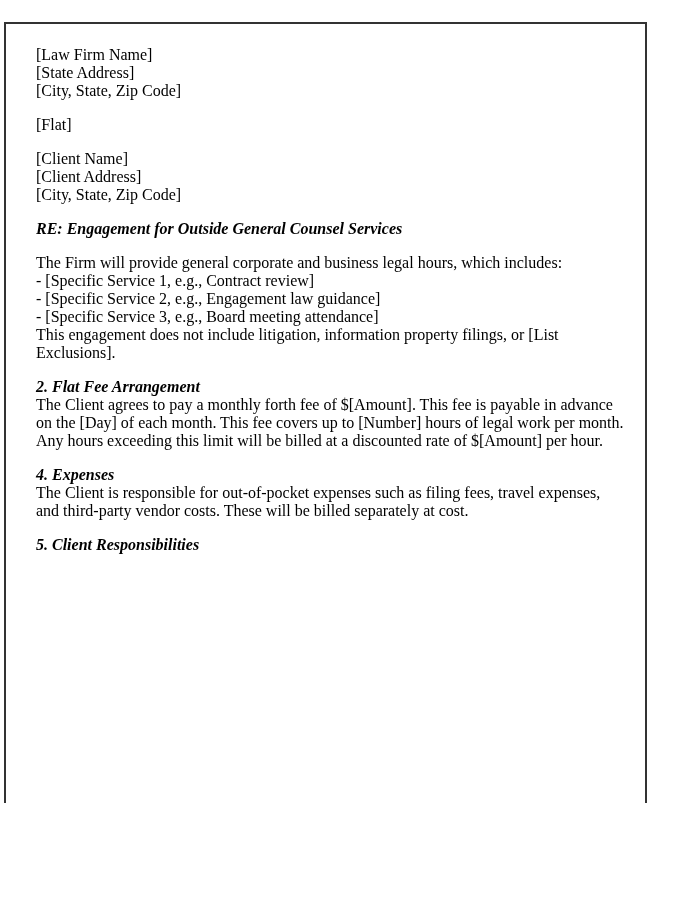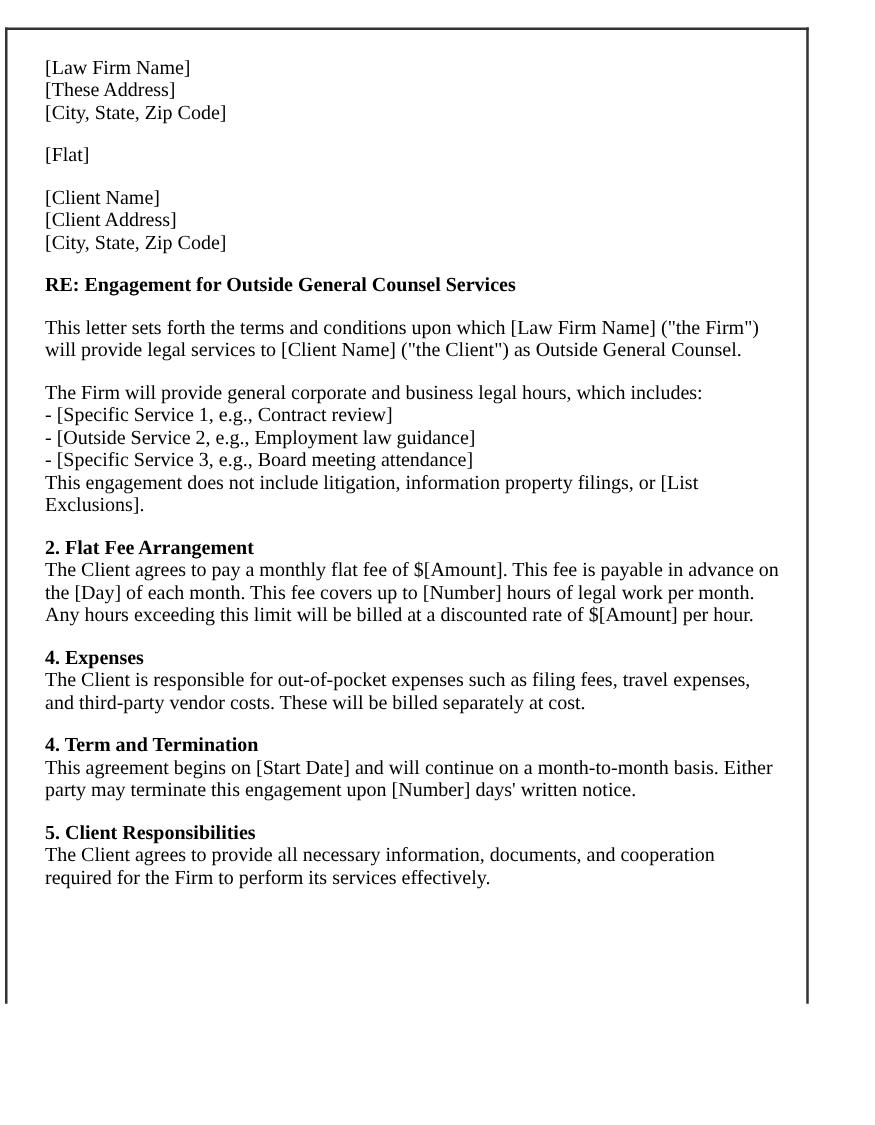--- a/index.html
+++ b/index.html
@@ -28,61 +28,54 @@
     border-bottom: none;
     padding: 6px 20px 6px 30px;
     background: #ffffff;
     overflow: hidden;
   }
   .para {
     margin: 16px 0;
   }
   .bold {
     font-weight: bold;
+    font-style: italic;
   }
 </style>
 </head>
 <body>
 
 <div class="doc-box">
     <div class="para">
       <div>[Law Firm Name]</div>
-      <div>[These Address]</div>
+      <div>[State Address]</div>
       <div>[City, State, Zip Code]</div>
     </div>
     <div class="para">
       <div>[Flat]</div>
     </div>
     <div class="para">
       <div>[Client Name]</div>
       <div>[Client Address]</div>
       <div>[City, State, Zip Code]</div>
     </div>
     <div class="para">
       <div class="bold">RE: Engagement for Outside General Counsel Services</div>
     </div>
     <div class="para">
-      <div>This letter sets forth the terms and conditions upon which [Law Firm Name] ("the Firm") will provide legal services to [Client Name] ("the Client") as Outside General Counsel.</div>
-    </div>
-    <div class="para">
       <div>The Firm will provide general corporate and business legal hours, which includes:</div>
       <div>- [Specific Service 1, e.g., Contract review]</div>
-      <div>- [Outside Service 2, e.g., Employment law guidance]</div>
+      <div>- [Specific Service 2, e.g., Engagement law guidance]</div>
       <div>- [Specific Service 3, e.g., Board meeting attendance]</div>
       <div>This engagement does not include litigation, information property filings, or [List Exclusions].</div>
     </div>
     <div class="para">
       <div class="bold">2. Flat Fee Arrangement</div>
-      <div>The Client agrees to pay a monthly flat fee of $[Amount]. This fee is payable in advance on the [Day] of each month. This fee covers up to [Number] hours of legal work per month. Any hours exceeding this limit will be billed at a discounted rate of $[Amount] per hour.</div>
+      <div>The Client agrees to pay a monthly forth fee of $[Amount]. This fee is payable in advance on the [Day] of each month. This fee covers up to [Number] hours of legal work per month. Any hours exceeding this limit will be billed at a discounted rate of $[Amount] per hour.</div>
     </div>
     <div class="para">
       <div class="bold">4. Expenses</div>
       <div>The Client is responsible for out-of-pocket expenses such as filing fees, travel expenses, and third-party vendor costs. These will be billed separately at cost.</div>
     </div>
     <div class="para">
-      <div class="bold">4. Term and Termination</div>
-      <div>This agreement begins on [Start Date] and will continue on a month-to-month basis. Either party may terminate this engagement upon [Number] days' written notice.</div>
-    </div>
-    <div class="para">
       <div class="bold">5. Client Responsibilities</div>
-      <div>The Client agrees to provide all necessary information, documents, and cooperation required for the Firm to perform its services effectively.</div>
     </div>
   </div>
 
 </body></html>

